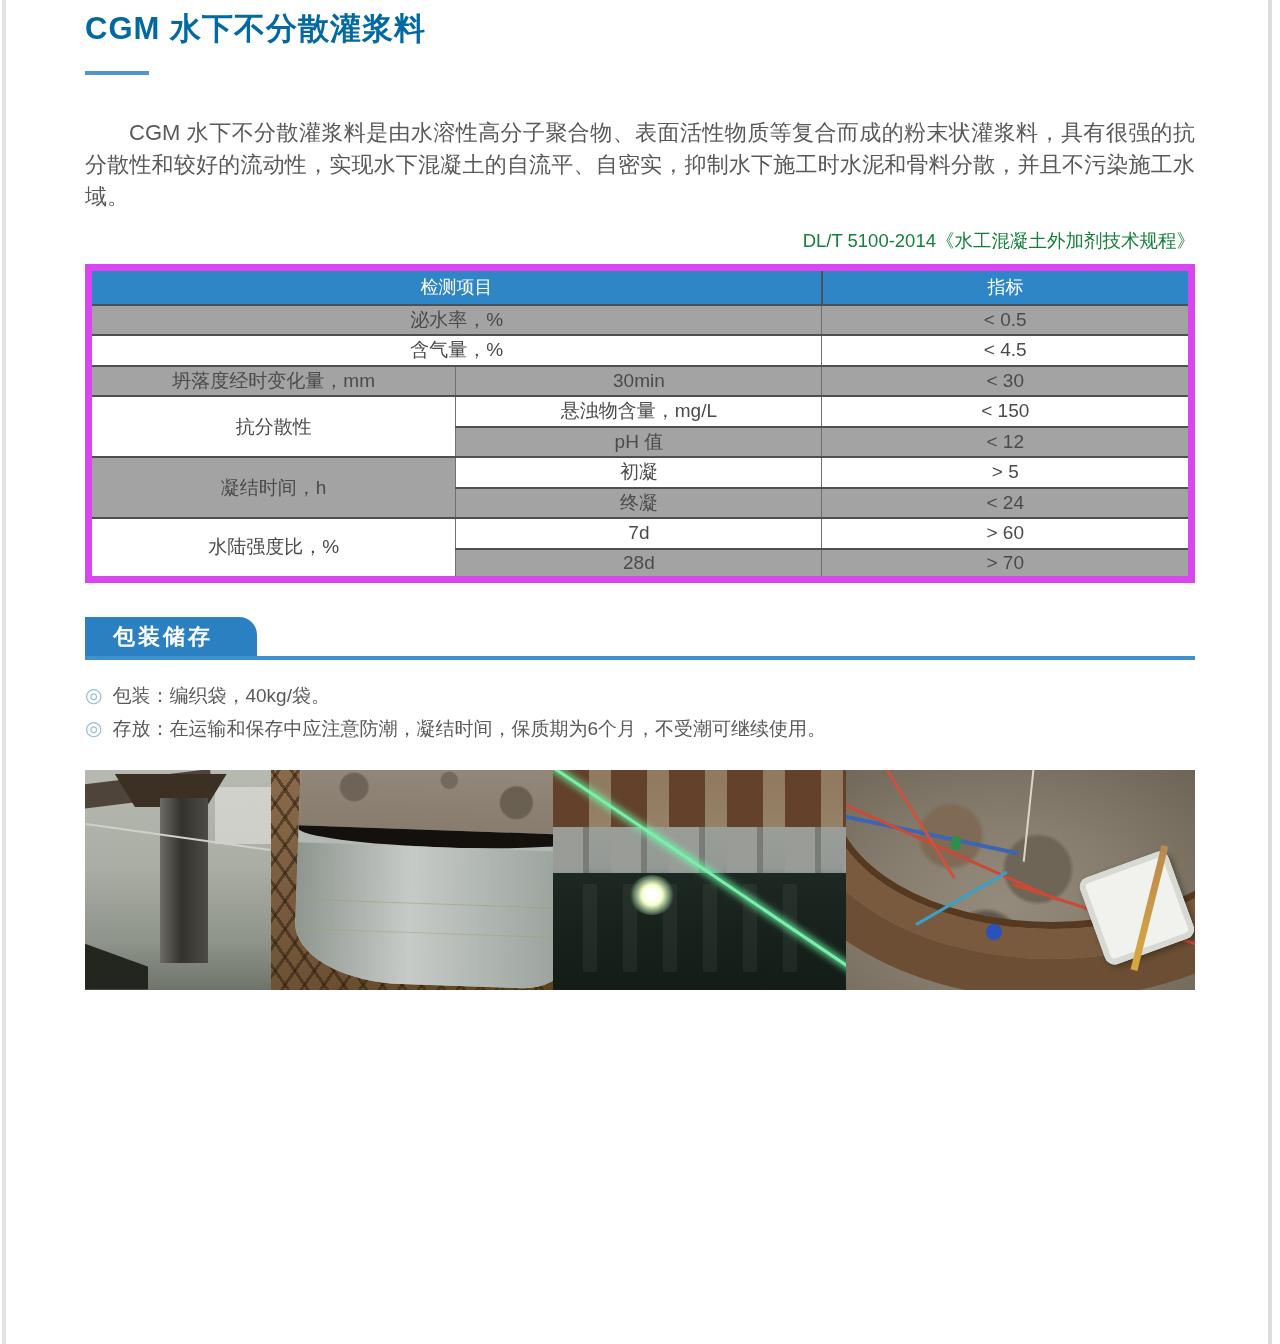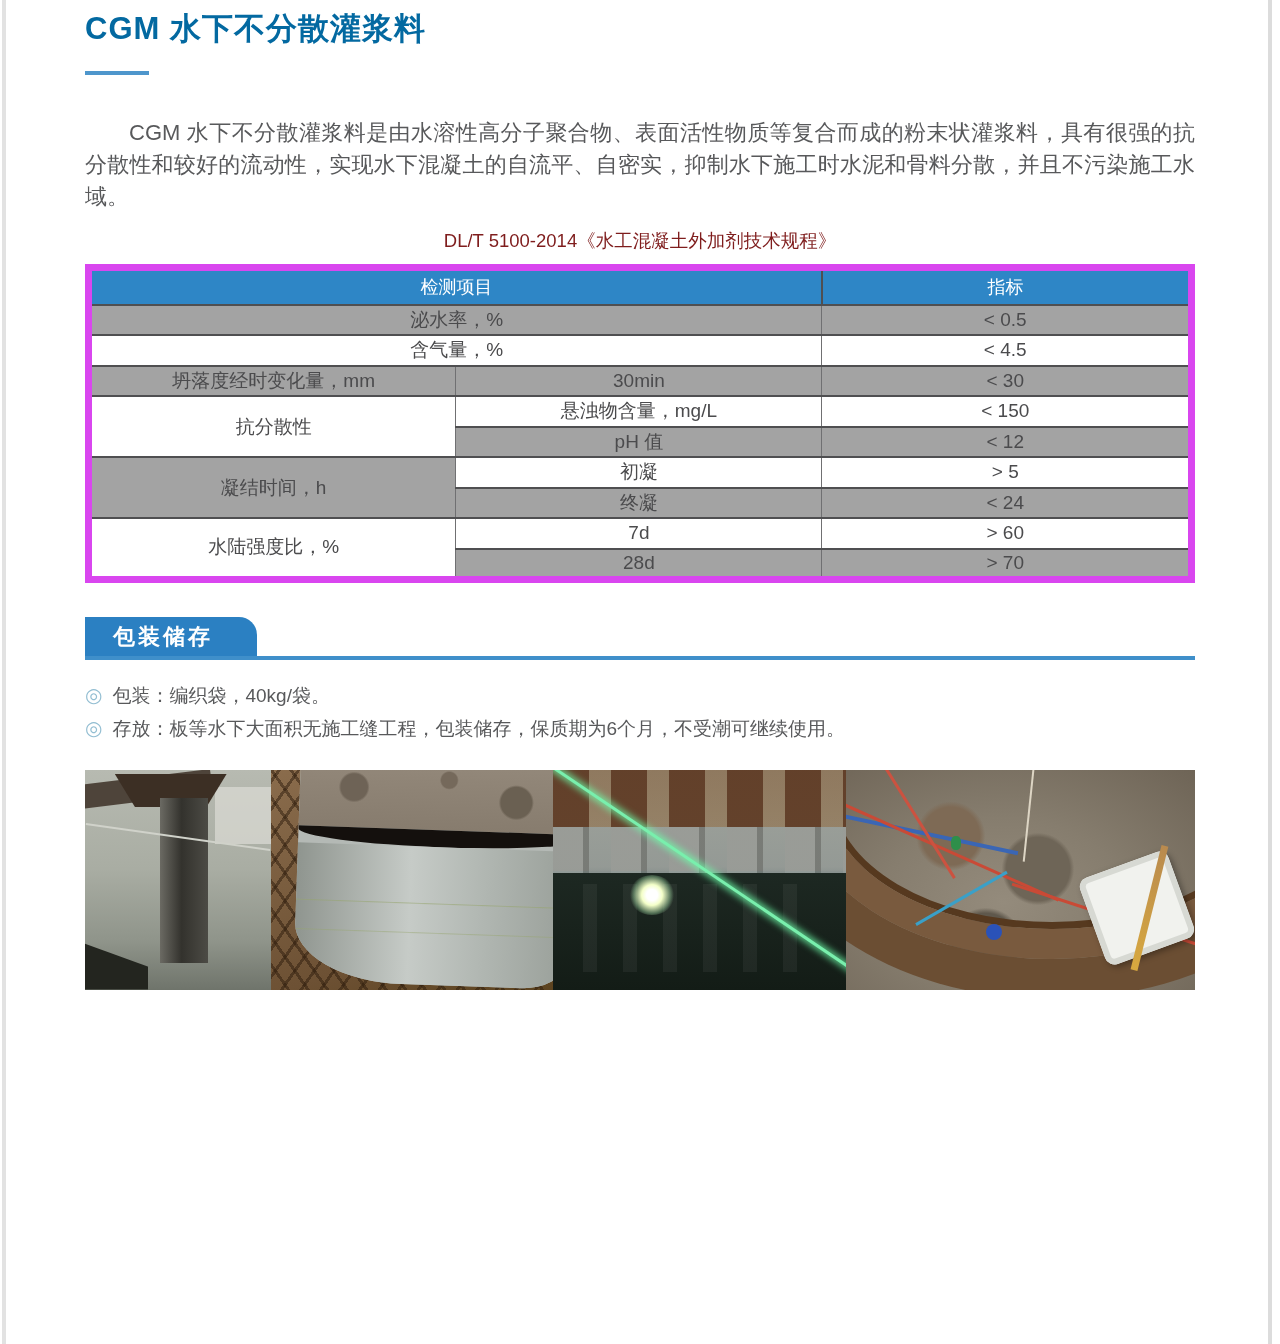--- a/index.html
+++ b/index.html
@@ -27,21 +27,21 @@
   .sec-head { border-bottom:4px solid #3f8fca; }
   .sec-tab {
     display:inline-block; width:172px; background:#2b80c2; color:#ffffff;
     font-size:22px; font-weight:bold; letter-spacing:3px;
     padding:7px 0 6px 28px; border-radius:0 18px 0 0; line-height:26px;
   }
   .mt-app  { margin-top:31px; }
   .mt-perf { margin-top:38px; }
   .mt-pack { margin-top:34px; }
 
-  .standard-ref { margin-top:15px; text-align:center; font-size:18.5px; color:#7f1d1d; }
+  .standard-ref { margin-top:15px; text-align:right; font-size:18.5px; color:#15803d; }
 
   
   table.perf { width:100%; margin-top:11px; border-collapse:collapse; font-size:19px; color:#4b4b4d;
                border:7px solid #d946ef; }
   table.perf th {
     background:#2e86c6; color:#ffffff; font-weight:normal; font-size:18px;
     height:37px; border:2px solid #4f4f51;
   }
   table.perf td {
     height:30.5px; text-align:center;
@@ -199,21 +199,21 @@
     <span class="sec-tab">包装储存</span>
   </div>
 
   <div class="bullets">
     <div class="bullet-line">
       <span class="bullet-ring">◎</span>
       <span>包装：编织袋，40kg/袋。</span>
     </div>
     <div class="bullet-line">
       <span class="bullet-ring">◎</span>
-      <span>存放：板等水下大面积无施工缝工程，包装储存，保质期为6个月，不受潮可继续使用。</span>
+      <span>存放：在运输和保存中应注意防潮，凝结时间，保质期为6个月，不受潮可继续使用。</span>
     </div>
   </div>
 
   <div class="photos">
     <div class="photo p1">
       <div class="beam"></div>
         <div class="sky"></div>
         <div class="cap"></div>
       <div class="pipe"></div>
         <div class="rail"></div>

